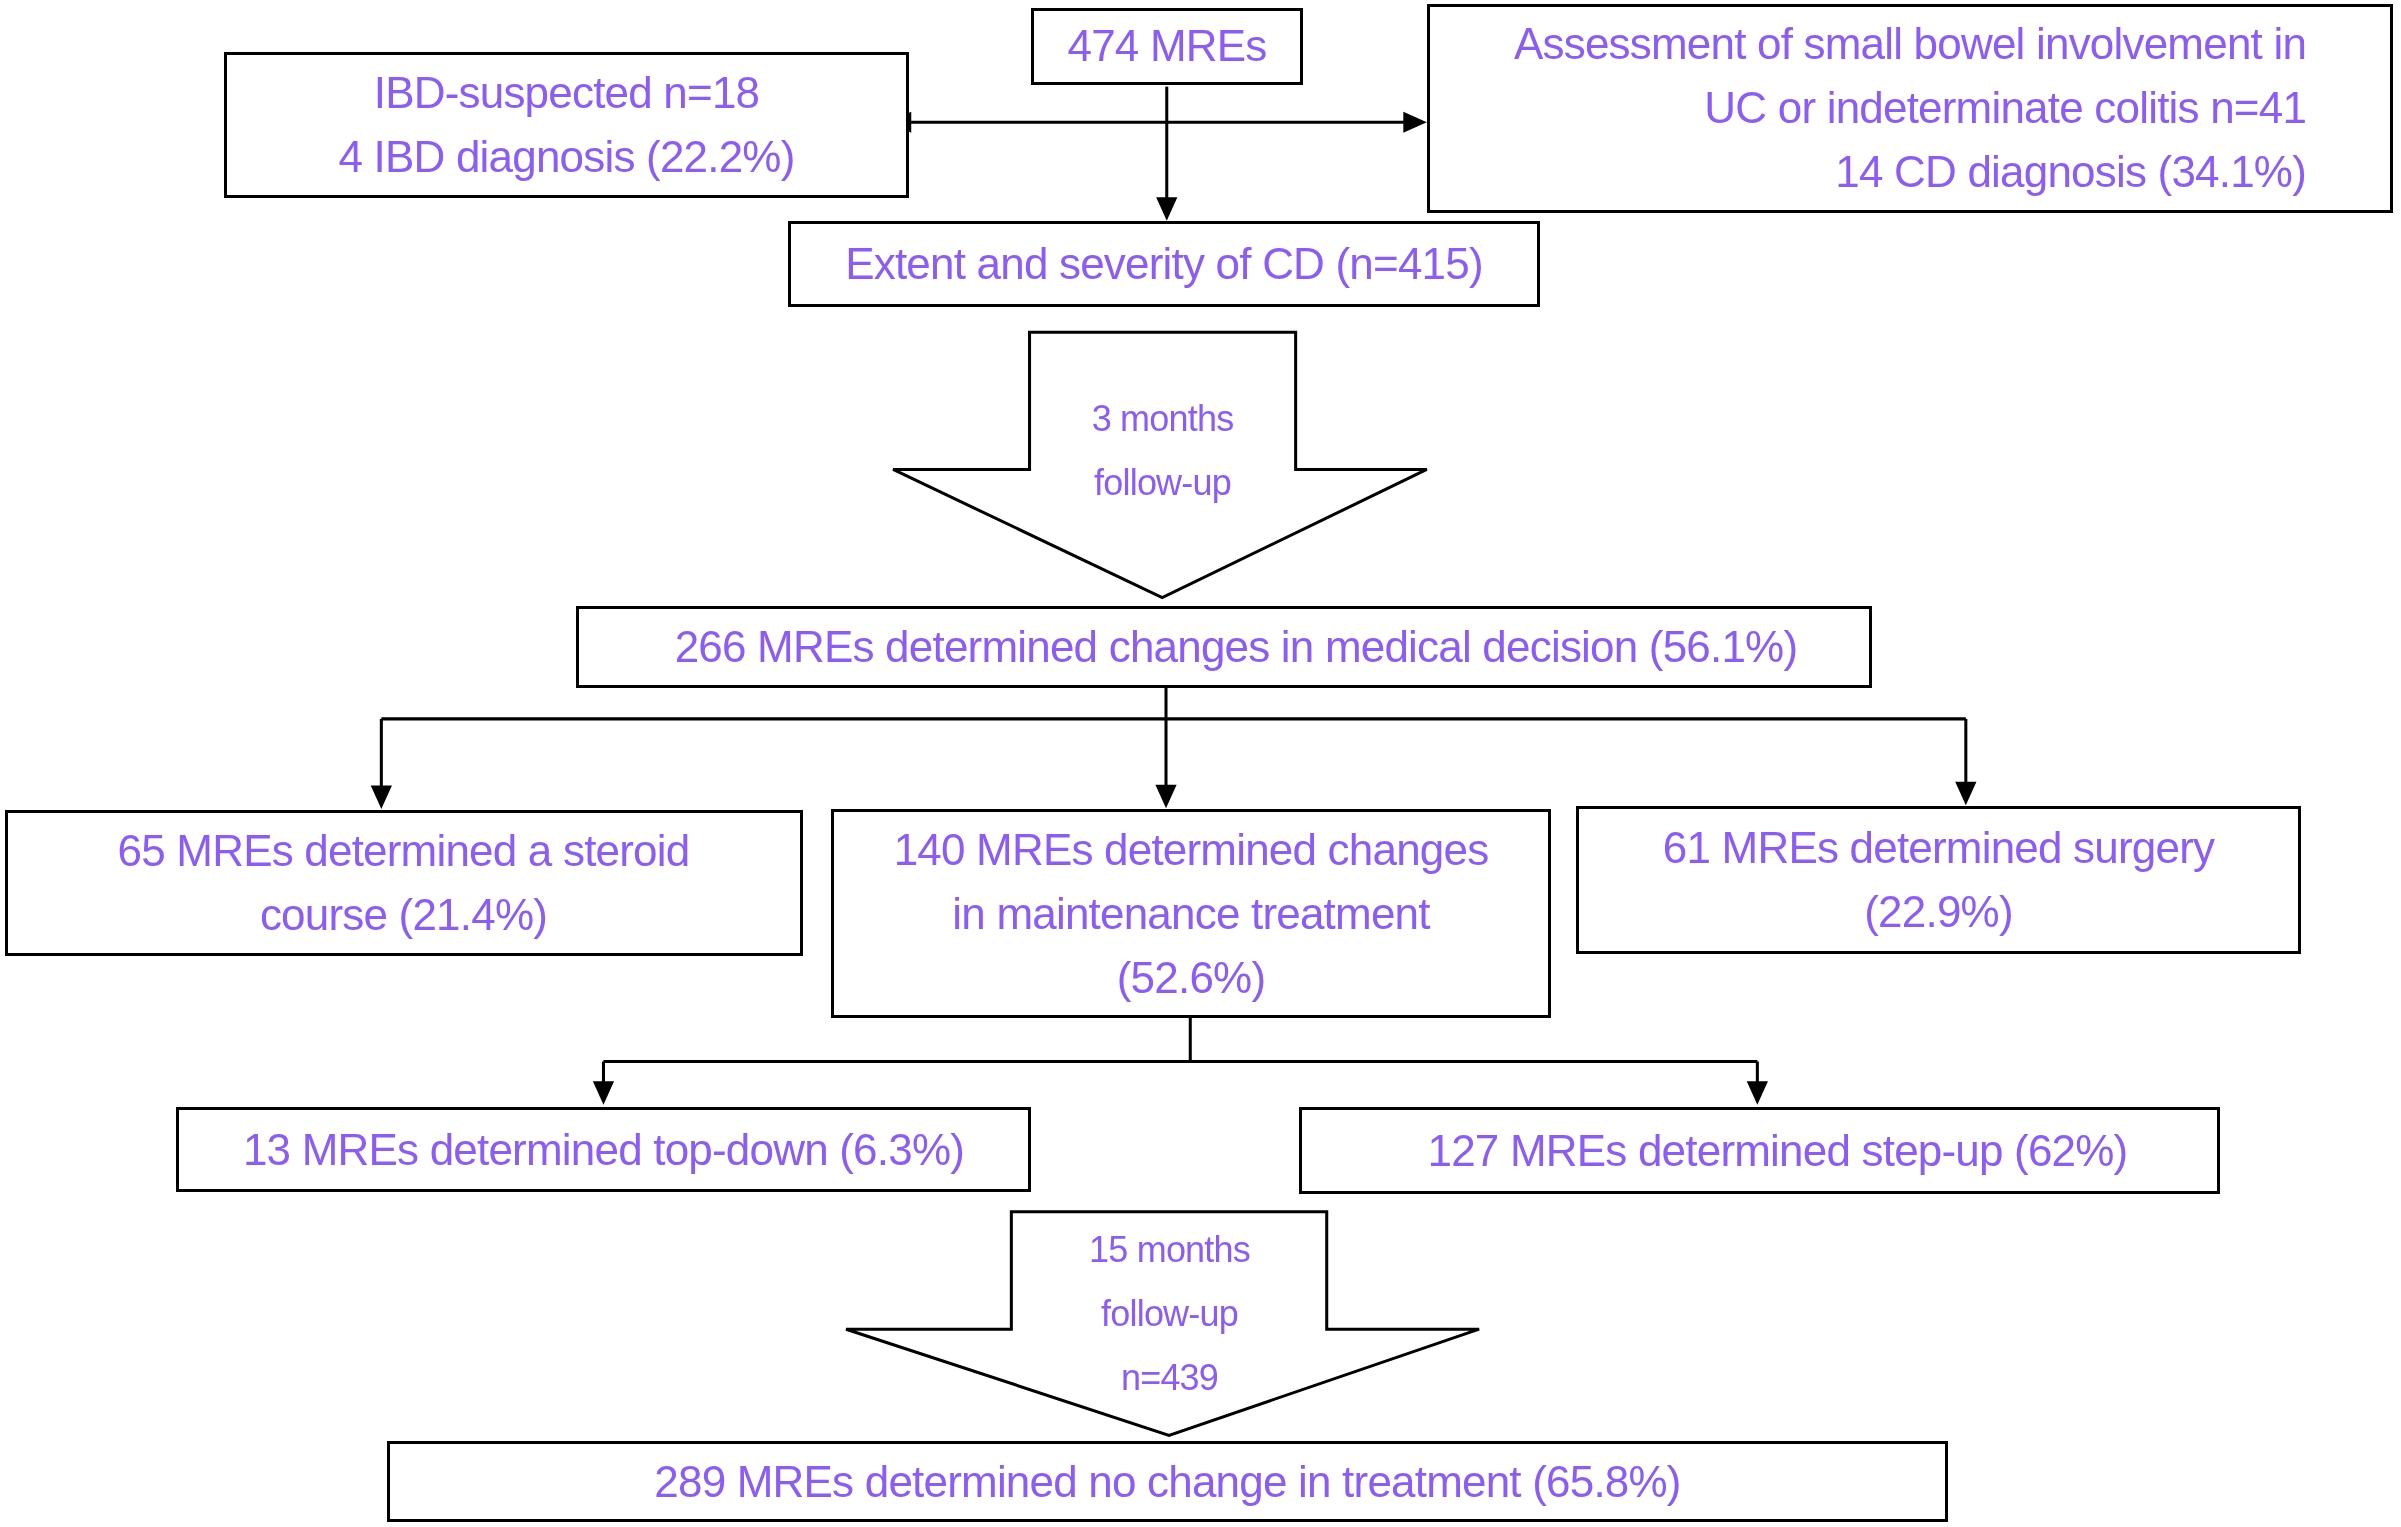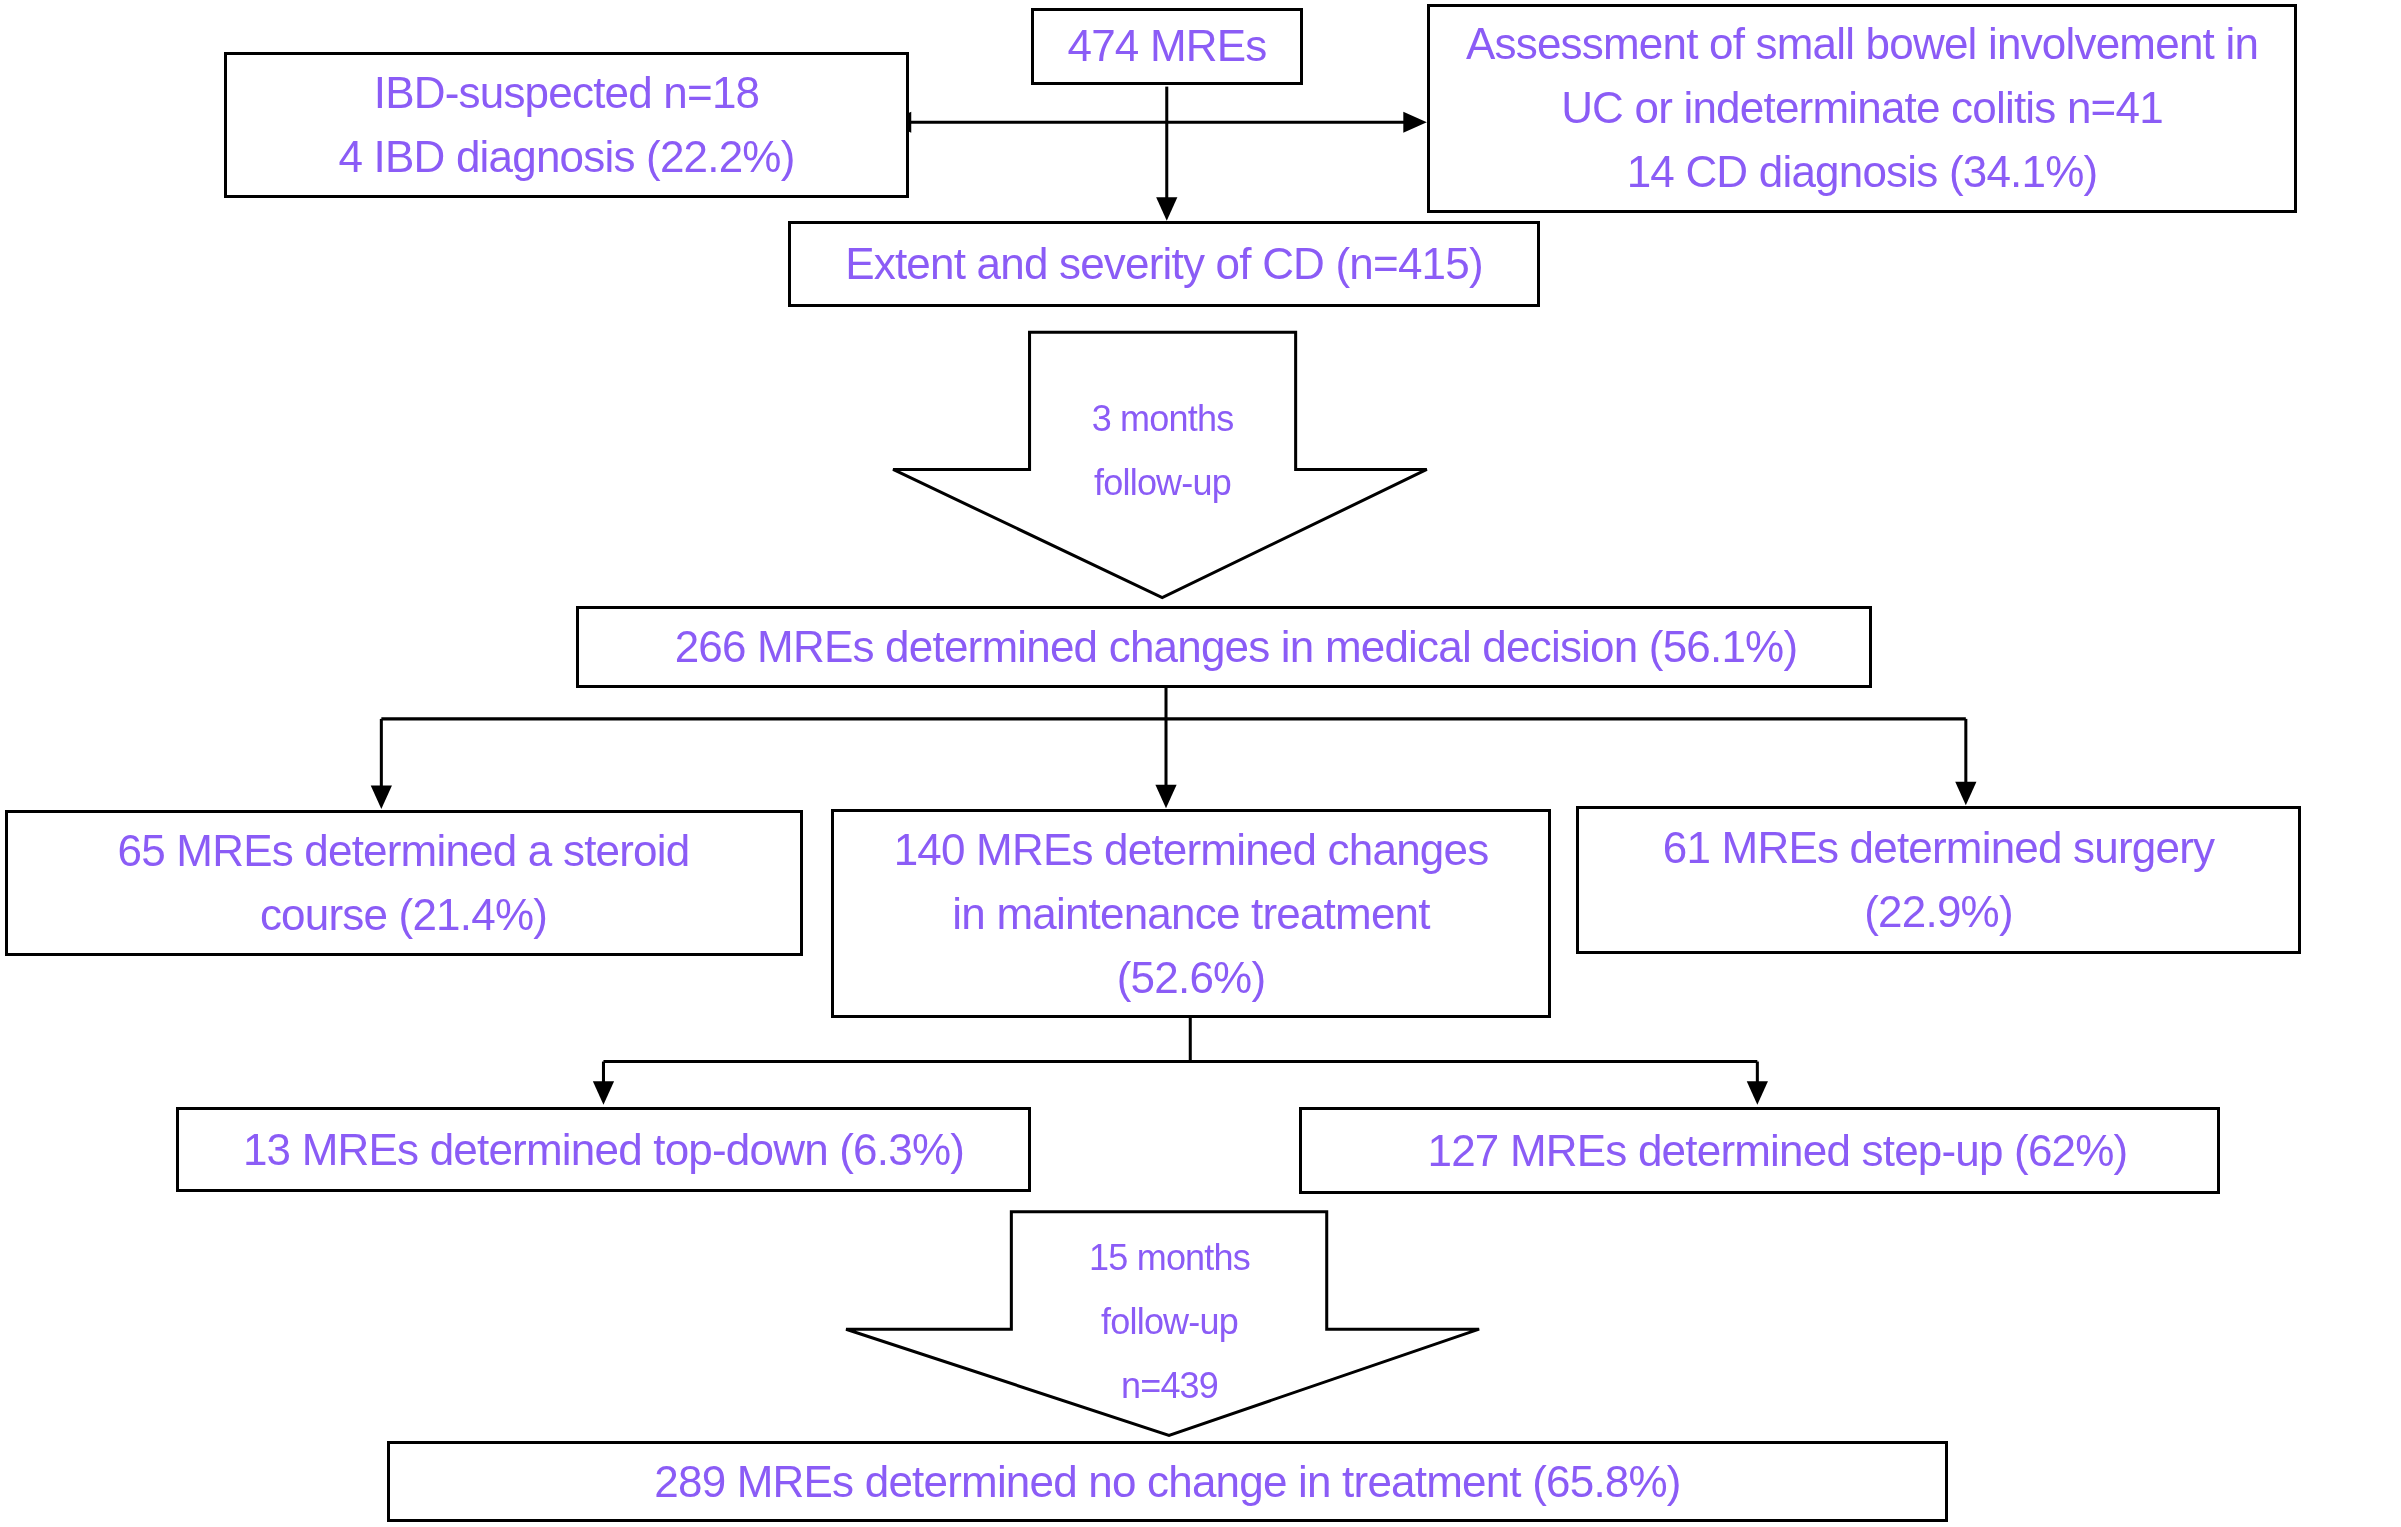--- a/index.html
+++ b/index.html
@@ -42,32 +42,32 @@
     text-align: center;
     font-size: 36px;
     line-height: 64px;
     letter-spacing: -0.8px;
     white-space: pre-line;
   }
 
   
   #box-total        { left: 1031px; top: 7.6px;   width: 272px;  height: 77px; }
   #box-ibd          { left: 200px;  top: 52px;   width: 685px;  height: 146px; margin-left: 24px; }
-  #box-assessment   { left: 1427px; top: 3.8px;    width: 870px; height: 209px; }
+  #box-assessment   { left: 1427px; top: 3.8px;    width: 966px; height: 209px; text-align: right; }
   #box-extent       { left: 788px; top: 221px;  width: 752px;  height: 86px; }
   #box-decision     { left: 576px;  top: 606px;  width: 1296px; height: 82px; padding-left: 24px; }
   #box-steroid      { left: 4.5px;    top: 810px; width: 798px; height: 146px; }
   #box-maintenance  { left: 831px; top: 809px; width: 720px;  height: 209px; }
   #box-surgery      { left: 1576px; top: 806px; width: 725px;  height: 148px; }
   #box-topdown      { left: 176px;  top: 1107px; width: 855px; height: 85px; }
   #box-stepup       { left: 1299px; top: 1107px; width: 921px; height: 87px; padding-left: 36px; }
   #box-nochange     { left: 387px;  top: 1441px; width: 1561px; height: 81px; }
 
   #label-3months  { left: 973px; top: 387px;  width: 379px; }
-  #label-15months { left: 980px; top: 1218px; width: 379px; margin-top: 8px; }
+  #label-15months { left: 980px; top: 1218px; width: 379px; }
 </style>
 </head>
 <body>
 
 <div id="canvas">
 
   <svg id="connector-layer" viewBox="0 0 3167 2015" xmlns="http://www.w3.org/2000/svg">
 
     <line x1="1539" y1="114" x2="1539" y2="263" stroke="#000" stroke-width="4"></line>
     <polygon points="1525,260 1553,260 1539,291" fill="#000"></polygon>

